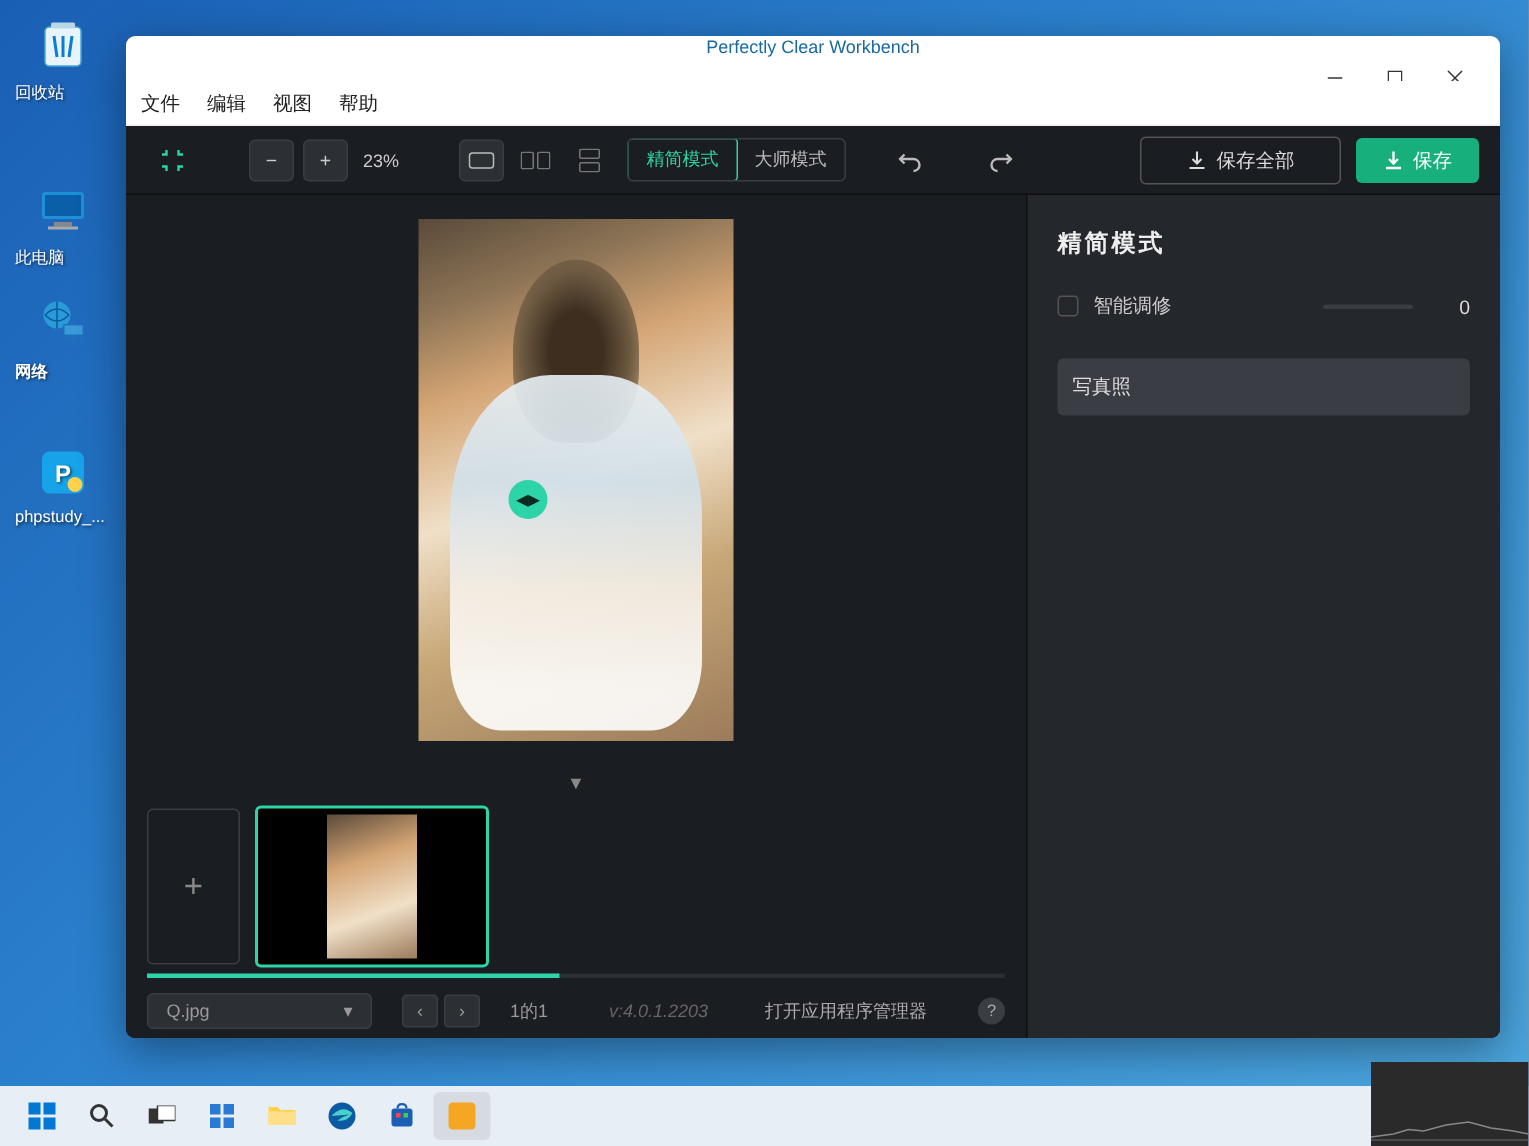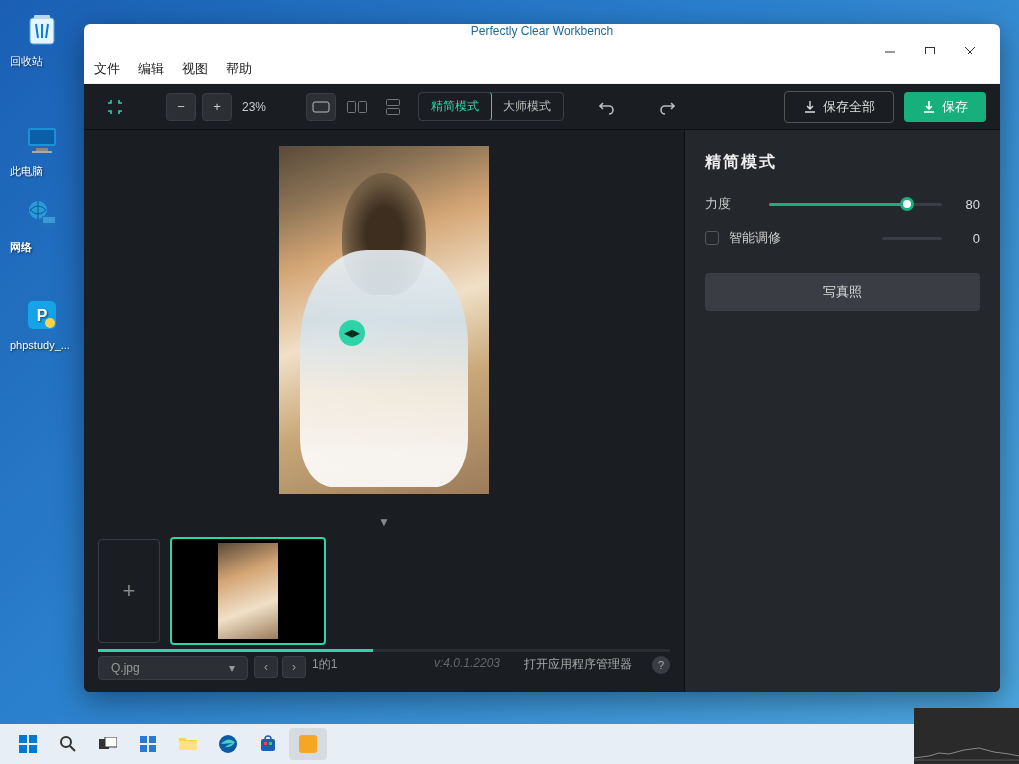--- a/index.html
+++ b/index.html
@@ -29,21 +29,21 @@
 
 
 .toolbar { height: 46px; background: #1a1d21; display: flex; align-items: center; padding: 0 14px; gap: 10px; border-bottom: 1px solid #0e0f11; }
 .tb-group { display: flex; align-items: center; gap: 6px; }
 .tb-btn { height: 28px; min-width: 28px; padding: 0 8px; border-radius: 4px; background: #2c3035; color: #ccc; display: flex; align-items: center; justify-content: center; cursor: pointer; font-size: 13px; border: 1px solid #3a3e44; }
 .tb-btn.icon-only { padding: 0; width: 30px; }
 .tb-btn.plain { background: transparent; border: none; }
 .mode-toggle { display: flex; border: 1px solid #3a3e44; border-radius: 4px; overflow: hidden; }
 .mode-toggle .mode { padding: 5px 12px; font-size: 12px; cursor: pointer; color: #bbb; font-family: Liberation Mono, monospace; }
 .mode-toggle .mode.active { color: #2dd4a7; border: 1px solid #2dd4a7; border-radius: 3px; margin: -1px; }
-.save-all-btn { border: 1px solid #555; background: transparent; color: #ddd; padding: 6px 18px; border-radius: 4px; cursor: pointer; font-size: 13px; display: flex; align-items: center; gap: 6px; }
+.save-all-btn { border: 1px solid #555; background: transparent; color: #ddd; padding: 6px 30px; border-radius: 4px; cursor: pointer; font-size: 13px; display: flex; align-items: center; gap: 6px; }
 .save-btn { background: #17b07c; color: #fff; padding: 6px 18px; border-radius: 4px; cursor: pointer; font-size: 13px; display: flex; align-items: center; gap: 6px; }
 .zoom-txt { color: #ccc; font-size: 12px; margin-left: 4px; }
 
 
 .main { flex: 1; display: flex; min-height: 0; }
 .canvas-area { flex: 1; display: flex; flex-direction: column; background: #1a1d21; min-width: 0; }
 .viewport { flex: 1; display: flex; align-items: center; justify-content: center; position: relative; }
 .photo { width: 210px; height: 348px; background: linear-gradient(160deg, #5a4a3a 0%, #8b7355 15%, #d4a574 30%, #f0e0c8 50%, #c8a878 70%, #9b7b5a 100%); position: relative; overflow: hidden; }
 .photo::before { content: ''; position: absolute; left: 30%; top: 8%; width: 40%; height: 35%; background: radial-gradient(ellipse, #3d2e20 30%, #6b5840 60%, transparent); border-radius: 50% 50% 40% 40%; }
 .photo::after { content: ''; position: absolute; left: 10%; top: 30%; width: 80%; height: 68%; background: linear-gradient(180deg, #e8f0f5 0%, #d0e0ea 30%, #f5f0e8 60%, #fff 90%); border-radius: 40% 40% 20% 20%; opacity: .9; }
@@ -53,40 +53,40 @@
 
 .filmstrip { padding: 8px 14px 4px; }
 .fs-row { display: flex; gap: 10px; align-items: center; }
 .fs-add { width: 62px; height: 104px; border: 1px solid #3a3e44; border-radius: 4px; display: flex; align-items: center; justify-content: center; color: #888; font-size: 22px; cursor: pointer; }
 .fs-thumb { width: 156px; height: 108px; border: 2px solid #2dd4a7; border-radius: 4px; display: flex; align-items: center; justify-content: center; overflow: hidden; cursor: pointer; background: #000; }
 .fs-thumb .mini { width: 60px; height: 96px; background: linear-gradient(160deg, #5a4a3a, #d4a574, #f0e0c8, #9b7b5a); }
 .fs-track { height: 3px; background: #2a2d32; margin-top: 4px; position: relative; }
 .fs-track .prog { position: absolute; left: 0; top: 0; height: 100%; width: 48%; background: #2dd4a7; }
 
 
-.bottombar { height: 36px; display: flex; align-items: flex-start; padding: 0 14px; gap: 6px; color: #999; font-size: 12px; }
+.bottombar { height: 36px; display: flex; align-items: center; padding: 0 14px; gap: 20px; color: #999; font-size: 12px; }
 .filename-dd { background: #2c3035; border: 1px solid #3a3e44; border-radius: 4px; padding: 4px 12px; min-width: 150px; display: flex; align-items: center; justify-content: space-between; cursor: pointer; }
 .nav-arrows { display: flex; gap: 4px; }
 .nav-arrows .ar { width: 24px; height: 22px; border: 1px solid #3a3e44; border-radius: 3px; display: flex; align-items: center; justify-content: center; cursor: pointer; background: #2c3035; }
 .ver { color: #666; margin-left: auto; font-style: italic; }
 .mgr-link { color: #aaa; cursor: pointer; margin-left: 18px; }
 .help-badge { width: 18px; height: 18px; border-radius: 50%; background: #3a3e44; color: #aaa; display: flex; align-items: center; justify-content: center; font-size: 11px; margin-left: 14px; cursor: pointer; }
 
 
 .side-panel { width: 316px; background: #24272c; border-left: 1px solid #0e0f11; padding: 22px 20px; display: flex; flex-direction: column; }
 .panel-title { color: #eee; font-size: 16px; font-weight: 600; letter-spacing: 2px; margin-bottom: 22px; }
 .slider-row { display: flex; align-items: center; margin-bottom: 16px; color: #ccc; font-size: 13px; }
 .slider-row .lbl { width: 52px; }
 .slider-row .track { flex: 1; height: 3px; background: #3a3e44; position: relative; border-radius: 2px; margin: 0 12px; }
 .slider-row .fill { position: absolute; left: 0; top: 0; height: 100%; background: #17b07c; border-radius: 2px; }
 .slider-row .knob { position: absolute; top: 50%; transform: translate(-50%, -50%); width: 14px; height: 14px; border-radius: 50%; background: #fff; border: 3px solid #17b07c; cursor: pointer; }
 .slider-row .val { width: 26px; text-align: right; color: #ddd; }
 .slider-row.disabled .track, .slider-row.disabled .fill { background: #3a3e44; }
 .chk { width: 14px; height: 14px; border: 1px solid #555; border-radius: 3px; margin-right: 10px; cursor: pointer; }
-.big-btn { background: #3a3e44; color: #ddd; text-align: center; padding: 10px; border-radius: 4px; cursor: pointer; font-size: 13px; margin-top: 10px; }
+.big-btn { background: #3a3e44; color: #ddd; text-align: left; padding: 10px; border-radius: 4px; cursor: pointer; font-size: 13px; margin-top: 10px; }
 
 svg { display: block; }
 </style>
 </head>
 <body>
 
 <div class="desktop-icon d1">
   <div class="ico">
       <svg width="36" height="36" viewBox="0 0 36 36">
         <rect x="6" y="6" width="24" height="26" rx="3" fill="#e8f4fb" stroke="#4aa8d8"></rect>
@@ -254,28 +254,20 @@
         <span>1的1</span>
         <span class="ver">v:4.0.1.2203</span>
         <span class="mgr-link">打开应用程序管理器</span>
         <div class="help-badge">?</div>
       </div>
     </div>
 
     <div class="side-panel">
       <div class="panel-title">精简模式</div>
 
-      <div class="slider-row">
-        <span class="lbl">力度</span>
-        <div class="track">
-          <div class="fill" style="width:80%"></div>
-          <div class="knob" style="left:80%"></div>
-        </div>
-        <span class="val">80</span>
-      </div>
 
 
       <div class="slider-row disabled">
         <div class="chk"></div>
         <span class="lbl" style="width:auto;margin-right:auto">智能调修</span>
         <div class="track" style="flex:0 0 60px">
           <div class="fill" style="width:0;background:#4a70a8"></div>
         </div>
         <span class="val">0</span>
       </div>

